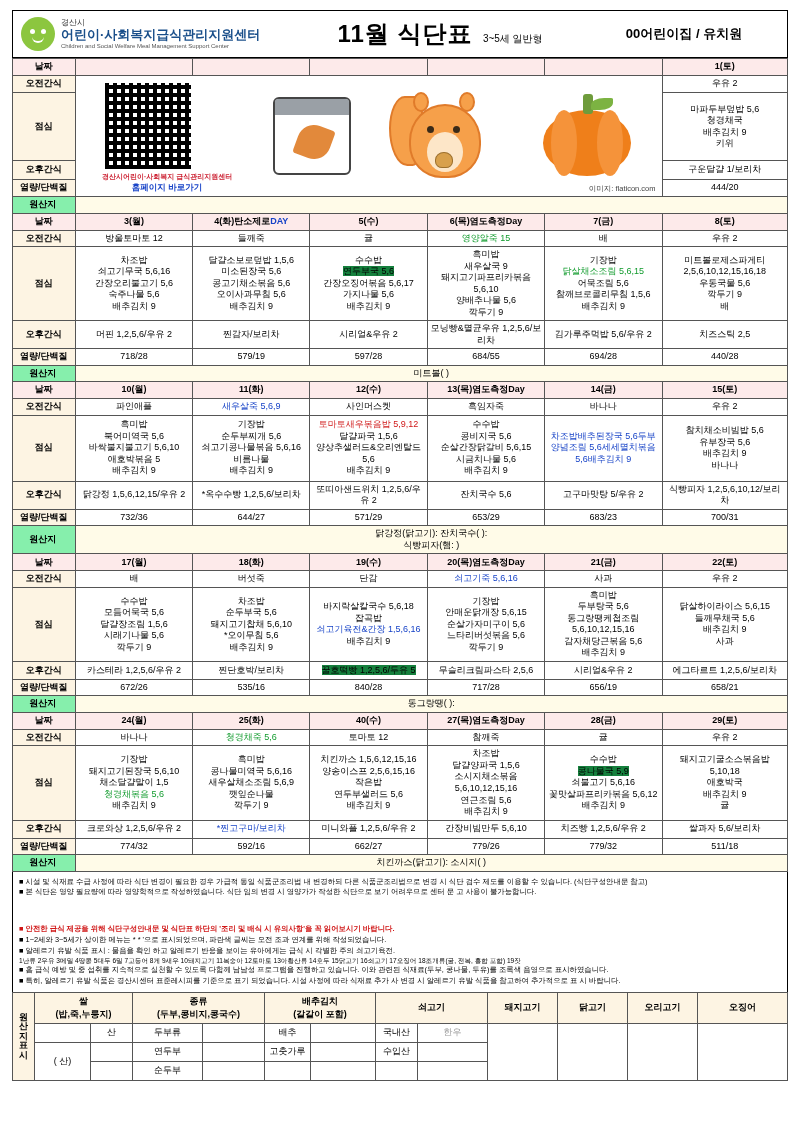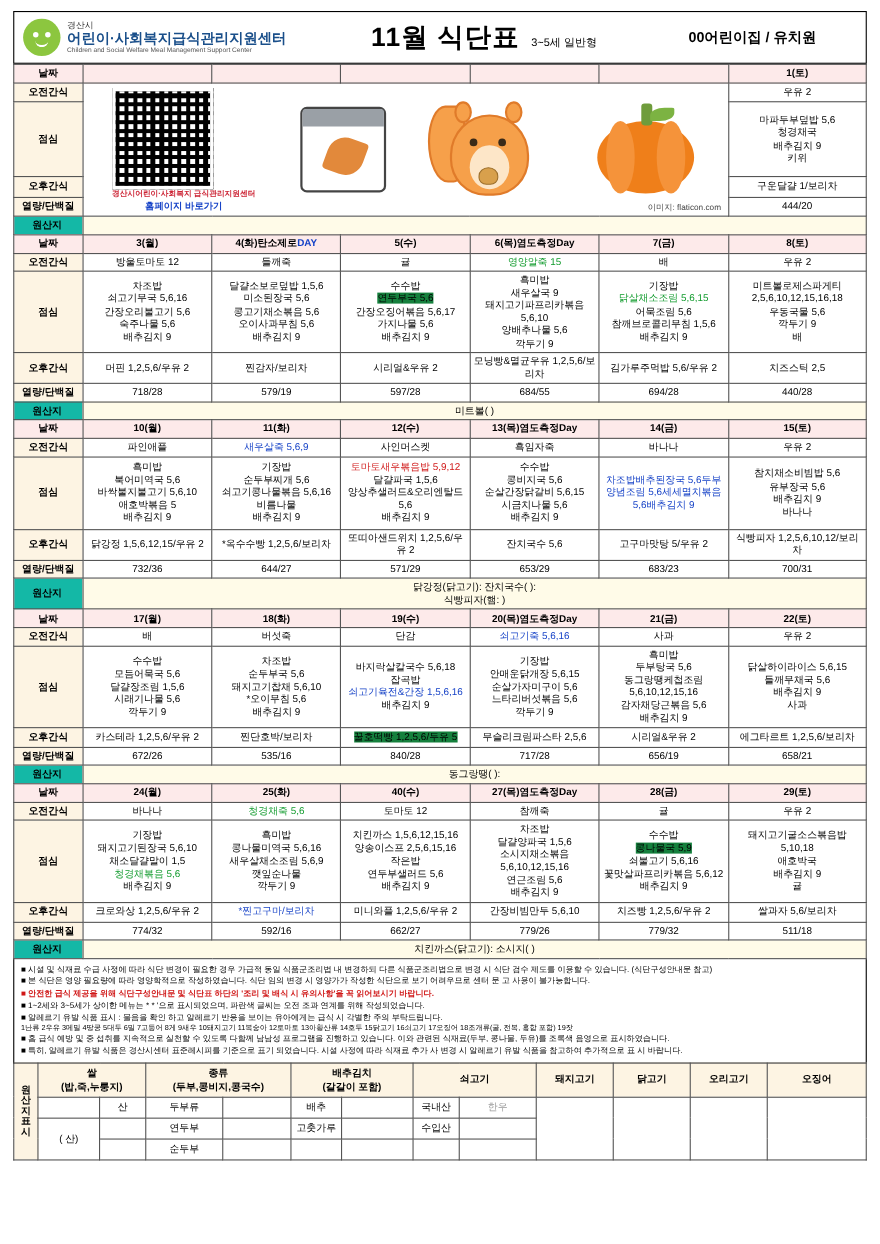--- a/index.html
+++ b/index.html
@@ -40,21 +40,21 @@
   table.menu { border-collapse: collapse; width: 100%; table-layout: fixed; }
   table.menu td, table.menu th { border: 1px solid #555; font-size: 9px; padding: 2px 2px; vertical-align: middle; text-align:center; line-height:1.28; }
   .lbl { width: 62px; background:#fdf4e3; font-size:10px; font-weight:bold; }
   .row-date td { background:#fdeaea; font-weight:bold; font-size:10.5px; height:17px; }
   .row-date td.lbl { background:#fdeaea; }
   .row-snack td { height:16px; }
   .row-lunch td { height:66px; vertical-align:middle; }
   .row-asnack td { height:18px; }
   .row-kcal td { height:15px; }
   .row-origin td { height:14px; background:#fffbe8; text-align:left; padding-left:6px; font-size:9px; }
-  .row-origin td.lbl { text-align:center; padding-left:0; background:#14b8a6;}
+  .row-origin td.lbl { text-align:center; padding-left:0; background:#86efac;}
   .blank { background:#fff; }
   .hl-green { background:#15803d; }
   .red { color:#d01717; }
   .blue { color:#1642c7; }
   .green { color:#119b2d; }
 
   
   .banner-cell { height:120px; padding:0 !important; position:relative; }
   .banner-inner { display:flex; align-items:center; justify-content:space-around; height:120px; padding:3px 6px; }
   .qr { width:92px; height:92px; background:
@@ -79,21 +79,21 @@
   .pumpkin { width:96px; height:88px; position:relative; }
   .pk-body { position:absolute; left:4px; top:18px; width:88px; height:66px; background:#ef7f1a; border-radius:50%; }
   .pk-l { position:absolute; top:18px; width:26px; height:66px; background:#f5933a; border-radius:50%; }
   .pk-l.a{left:12px;} .pk-l.b{left:58px;}
   .pk-stem { position:absolute; left:44px; top:2px; width:10px; height:20px; background:#6f9c3c; border-radius:3px;}
   .pk-leaf { position:absolute; left:52px; top:6px; width:22px; height:12px; background:#7cb342; border-radius:60% 10% 60% 10%; }
   .img-credit { position:absolute; right:6px; bottom:2px; font-size:7.5px; color:#444; }
 
   
   .notes { border:1px solid #000; border-top:none; padding:5px 6px; font-size:7.4px; line-height:1.45; }
-  .notes .b { font-weight:bold; }
+  .notes .b { font-weight:bold;margin-top:26px; }
   .notes .small { font-size:6.6px; line-height:1.4; }
 
   
   table.origin { border-collapse:collapse; width:100%; table-layout:fixed; margin-top:-1px;}
   table.origin td, table.origin th { border:1px solid #555; font-size:9px; text-align:center; padding:2px; }
   table.origin .hd { background:#fdf4e3; font-weight:bold; height:22px; }
   .vert { width:22px; font-size:8.5px; line-height:1.05; background:#fdf4e3; font-weight:bold;}
   .cellh { height:19px; }
   .gray { color:#9a9a9a; }
 </style>
@@ -463,21 +463,21 @@
         <td colspan="6">치킨까스(닭고기):                                                소시지(       )</td>
       </tr>
     </tbody>
   </table>
 
   <div class="notes">
     <div>■ 시설 및 식재료 수급 사정에 따라 식단 변경이 필요한 경우 가급적 동일 식품군조리법 내 변경하되 다른 식품군조리법으로 변경 시 식단 검수 제도를 이용할 수 있습니다. (식단구성안내문 참고)</div>
     <div>■ 본 식단은 영양 필요량에 따라 영양학적으로 작성하였습니다. 식단 임의 변경 시 영양가가 작성한 식단으로 보기 어려우므로 센터 문 고 사용이 불가능합니다.</div>
     <div class="b" style="color:#d01717">■ 안전한 급식 제공을 위해 식단구성안내문 및 식단표 하단의 '조리 및 배식 시 유의사항'을 꼭 읽어보시기 바랍니다.</div>
     <div>■ 1~2세와 3~5세가 상이한 메뉴는 * * '으로 표시되었으며, 파란색 글씨는 오전 조과 연계를 위해 작성되었습니다.</div>
-    <div>■ 알레르기 유발 식품 표시 : 물음을 확인 하고 알레르기 반응을 보이는 유아에게는 급식 시 각별한 주의 부탁드립니다.</div>
+    <div>■ 알레르기 유발 식품 표시 : 물음을 확인 하고 알레르기 반응을 보이는 유아에게는 급식 시 각별한 주의 쇠고기육전.</div>
     <div class="small">1난류 2우유 3메밀 4땅콩 5대두 6밀 7고등어 8게 9새우 10돼지고기 11복숭아 12토마토 13아황산류 14호두 15닭고기 16쇠고기 17오징어 18조개류(굴, 전복, 홍합 포함) 19잣</div>
     <div>■ 홈 급식 예방 및 중 섭취를 지속적으로 실천할 수 있도록 다함께 남남성 프로그램을 진행하고 있습니다. 이와 관련된 식재료(두부, 콩나물, 두유)를 조록색 음영으로 표시하였습니다.</div>
     <div>■ 특히, 알레르기 유발 식품은 경산시센터 표준레시피를 기준으로 표기 되었습니다. 시설 사정에 따라 식재료 추가 사 변경 시 알레르기 유발 식품을 참고하여 추가적으로 표 시 바랍니다.</div>
   </div>
 
   <table class="origin">
     <colgroup>
       <col style="width:22px">
         <col style="width:56px">
         <col style="width:42px">

